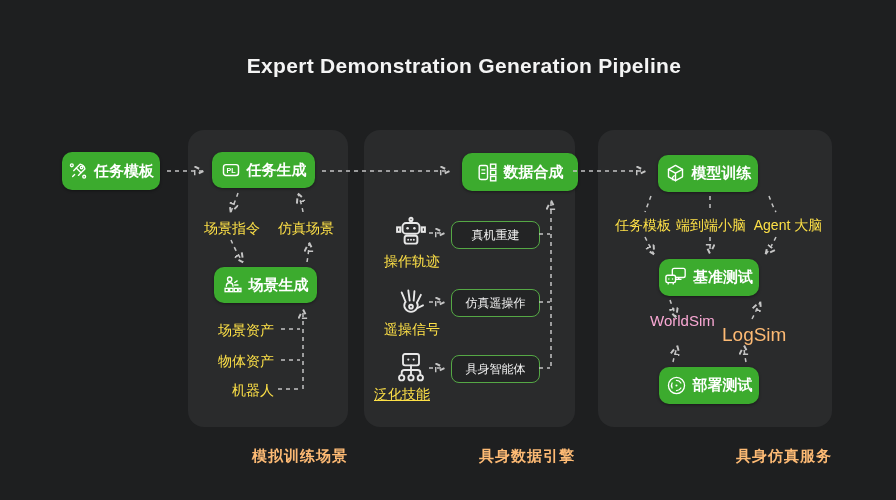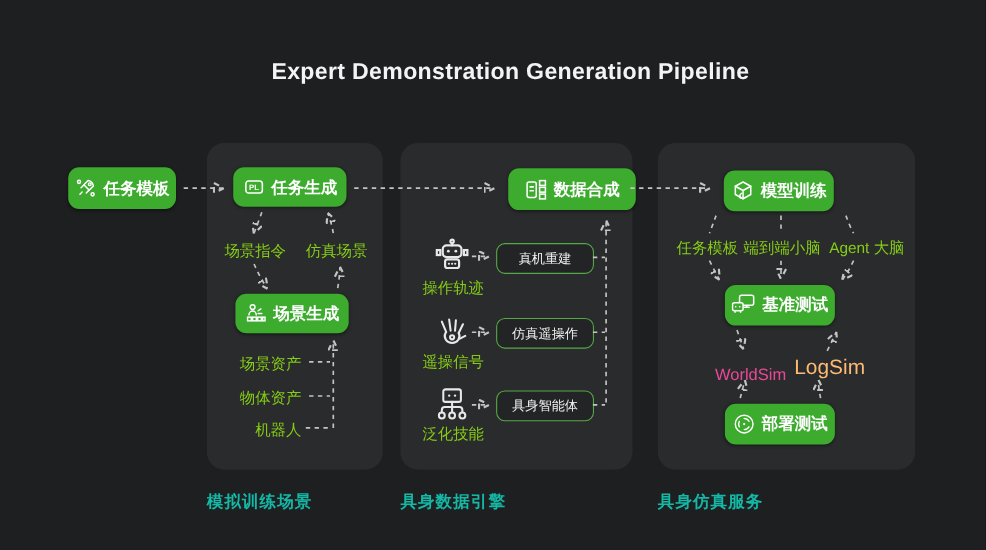--- a/index.html
+++ b/index.html
@@ -21,25 +21,25 @@
     position:absolute;display:flex;align-items:center;justify-content:center;gap:6px;
     background:#3cab2e;border-radius:10px;color:#fff;font-size:15px;font-weight:700;
     box-shadow:0 1px 3px rgba(0,0,0,.4);white-space:nowrap;
   }
   .onode{
     position:absolute;display:flex;align-items:center;justify-content:center;
     background:#232425;border:1.5px solid #55a845;border-radius:8px;
     color:#f0f0f0;font-size:12px;font-weight:500;white-space:nowrap;
   }
   .lbl{
-    position:absolute;color:#84cc16;font-size:14px;font-weight:500;
+    position:absolute;color:#fde047;font-size:14px;font-weight:500;
     text-align:center;white-space:nowrap;
   }
   .cap{
-    position:absolute;top:447px;text-align:left;color:#14b8a6;
+    position:absolute;top:447px;text-align:right;color:#fdba74;
     font-size:15px;font-weight:600;letter-spacing:1px;
   }
   .ico{display:inline-flex;align-items:center;justify-content:center;}
   .ico svg{display:block;}
   svg.overlay{
     position:absolute;left:0;top:0;width:896px;height:500px;
     pointer-events:none;z-index:5;
   }
   .overlay path{fill:none;stroke:#c4c4c4;stroke-width:1.5;stroke-dasharray:4 4;}
 </style>
@@ -192,21 +192,21 @@
       <circle cx="10" cy="5.7" r="0.8" fill="#e8e8e8" stroke="none"></circle>
       <circle cx="14" cy="5.7" r="0.8" fill="#e8e8e8" stroke="none"></circle>
       <path d="M12,10 V13.5"></path>
       <path d="M5,17 v-1.5 q0,-2 2,-2 h10 q2,0 2,2 V17"></path>
       <path d="M12,13.5 V17"></path>
       <circle cx="5" cy="19.3" r="2"></circle>
       <circle cx="12" cy="19.3" r="2"></circle>
       <circle cx="19" cy="19.3" r="2"></circle>
     </svg>
   </span>
-  <div class="lbl" style="left:382px;top:386px;width:60px;">泛化技能</div>
+  <div class="lbl" style="left:372px;top:386px;width:60px;text-decoration:underline;">泛化技能</div>
   <div class="onode" style="left:451px;top:355px;width:87px;height:26px;">具身智能体</div>
 
   <div class="cap" style="left:364px;width:211px;">具身数据引擎</div>
 
   <div class="node" style="left:658px;top:155px;width:100px;height:37px;">
     <span class="ico">
       <svg width="21" height="21" viewBox="0 0 24 24" stroke="#fff" stroke-width="1.6" fill="none" stroke-linejoin="round" stroke-linecap="round">
         <path d="M12,2.8 L20,7.2 V15.8 L12,20.2 L4,15.8 V7.2 Z"></path>
         <path d="M4,7.2 L12,11.6 L20,7.2 M12,11.6 V20.2"></path>
         <path d="M10.5,14.5 c-2,1.5 -2.5,3 -1,4.5"></path>
@@ -227,21 +227,21 @@
         <path d="M15,11.5 V13.5 M12,13.5 H18" stroke="#fff" stroke-width="1.5" fill="none"></path>
         <rect x="1" y="9" width="10.5" height="8" rx="2" fill="#3cab2e" stroke="#fff" stroke-width="1.5"></rect>
         <circle cx="4.2" cy="13" r="0.8" fill="#fff"></circle>
         <circle cx="8.2" cy="13" r="0.8" fill="#fff"></circle>
         <path d="M3.5,17 V19 M9,17 V19" stroke="#fff" stroke-width="1.5"></path>
       </svg>
     </span>
     <span>基准测试</span>
   </div>
 
-  <div class="lbl" style="left:650px;top:332px;width:60px;font-size:15px;color:#ec4899;">WorldSim</div>
+  <div class="lbl" style="left:650px;top:312px;width:60px;font-size:15px;color:#f9a8d4;">WorldSim</div>
   <div class="lbl" style="left:722px;top:324px;width:50px;font-size:19px;color:#fdba74;">LogSim</div>
 
   <div class="node" style="left:659px;top:367px;width:100px;height:37px;">
     <span class="ico">
       <svg width="21" height="21" viewBox="0 0 24 24" stroke="#fff" stroke-width="1.5" fill="none" stroke-linecap="round">
         <circle cx="12" cy="12" r="9.2"></circle>
         <path d="M12,6.2 a5.8,5.8 0 0 1 5,2.9"></path>
         <path d="M12,6.2 a5.8,5.8 0 0 1 5,2.9" transform="rotate(120 12 12)"></path>
         <path d="M12,6.2 a5.8,5.8 0 0 1 5,2.9" transform="rotate(240 12 12)"></path>
         <circle cx="12" cy="12" r="1.2" fill="#fff" stroke="none"></circle>

